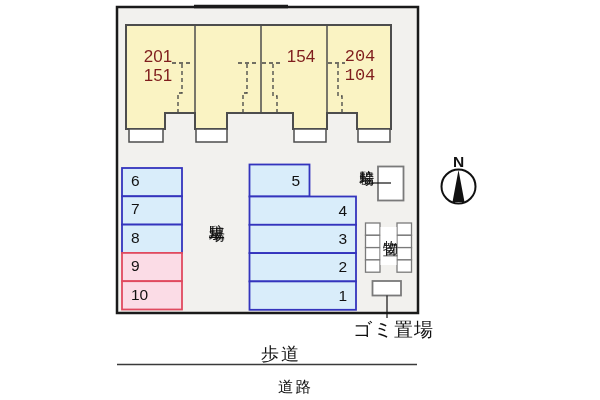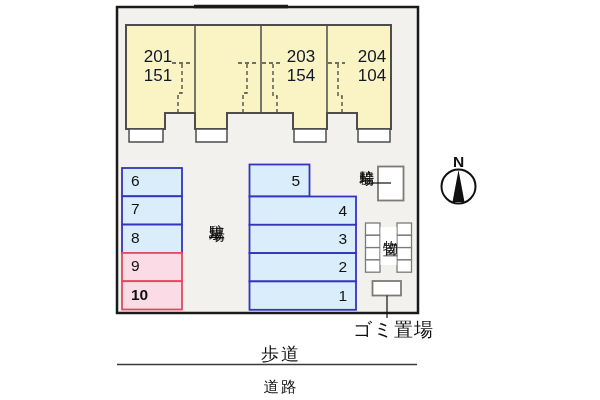--- a/index.html
+++ b/index.html
@@ -1,21 +1,21 @@
 <!DOCTYPE html>
 <html><head>
 <meta charset="utf-8">
 <style>
   html,body{margin:0;padding:0;background:#fff;}
   .canvas{position:relative;width:600px;height:400px;background:#fff;overflow:hidden;
           font-family:"Liberation Sans","DejaVu Sans",sans-serif;color:#1a1a1a;}
   .canvas svg{position:absolute;left:0;top:0;}
   .ovl{position:absolute;white-space:nowrap;}
   
-  .unit-label{width:60px;top:47px;text-align:center;font-size:17px;line-height:19px;color:#0f172a;}
+  .unit-label{width:60px;top:47px;text-align:center;font-size:17px;line-height:19px;color:#7f1d1d;}
   
   .pnum{font-size:15.5px;line-height:18px;height:18px;color:#111;}
   .pnum.left{width:40px;text-align:left;}
   .pnum.right{width:47px;text-align:right;}
   
   .vtext{writing-mode:vertical-rl;text-orientation:upright;letter-spacing:1.5px;color:#111;}
   .htext{text-align:center;color:#111;}
   
   .site{fill:#f2f1ee;stroke:#1a1a1a;stroke-width:2.5;}
   .bldg{fill:#faf3c3;stroke:#4d4d4d;stroke-width:2;}
@@ -95,43 +95,42 @@
     </g>
   </svg>
 
   <div class="ovl unit-label" style="left:128px;">
     <div>201</div>
     <div>151</div>
   </div>
   <div class="ovl unit-label" style="left:193px;">
   </div>
   <div class="ovl unit-label" style="left:271px;">
-    <div>203</div>
     <div>154</div>
   </div>
-  <div class="ovl unit-label" style="left:342px;">
+  <div class="ovl unit-label" style="left:330px;font-family:Liberation Mono, monospace;">
     <div>204</div>
     <div>104</div>
   </div>
 
   <div class="ovl pnum left" style="left:131px;top:172px;">6</div>
   <div class="ovl pnum left" style="left:131px;top:200px;">7</div>
   <div class="ovl pnum left" style="left:131px;top:229px;">8</div>
   <div class="ovl pnum left" style="left:131px;top:257px;">9</div>
-  <div class="ovl pnum left" style="left:131px;top:286px;font-weight:bold;">10</div>
+  <div class="ovl pnum left" style="left:131px;top:286px;">10</div>
 
   <div class="ovl pnum right" style="left:253px;top:172px;">5</div>
   <div class="ovl pnum right" style="left:300px;top:202px;">4</div>
   <div class="ovl pnum right" style="left:300px;top:230px;">3</div>
   <div class="ovl pnum right" style="left:300px;top:258px;">2</div>
   <div class="ovl pnum right" style="left:300px;top:287px;">1</div>
 
   <div class="ovl vtext" style="left:206px;top:212px;font-size:15.5px;">駐車場</div>
   <div class="ovl vtext" style="left:357px;top:158px;font-size:14.5px;letter-spacing:1px;">駐輪場</div>
   <div class="ovl vtext" style="left:380.5px;top:229px;font-size:15px;letter-spacing:0.5px;">物置</div>
 
   <div class="ovl htext" style="left:353px;top:317px;width:74px;font-size:19px;letter-spacing:1px;">ゴミ置場</div>
   <div class="ovl htext" style="left:249px;top:342px;width:64px;font-size:18px;letter-spacing:2px;">歩道</div>
-  <div class="ovl htext" style="left:249px;top:377px;width:64px;font-size:15.5px;letter-spacing:2px;">道路</div>
+  <div class="ovl htext" style="left:249px;top:377px;width:64px;font-size:15.5px;letter-spacing:2px;text-align:right;">道路</div>
 
   <div class="ovl htext" style="left:449px;top:153px;width:19px;font-size:15.5px;font-weight:600;">N</div>
 
 </div>
 
 </body></html>

